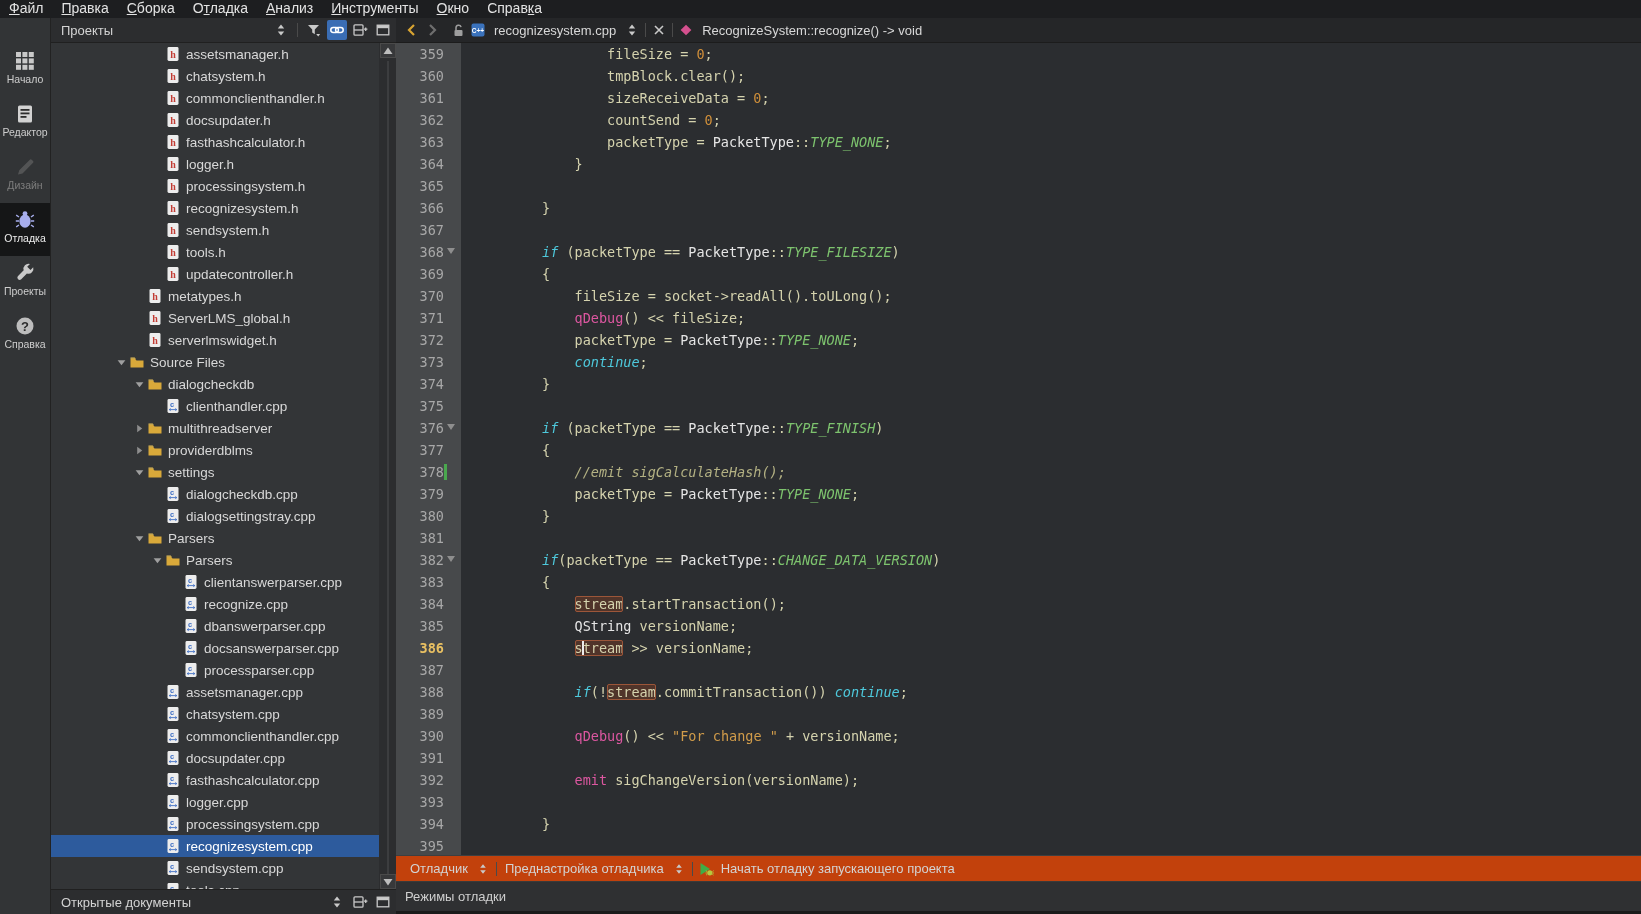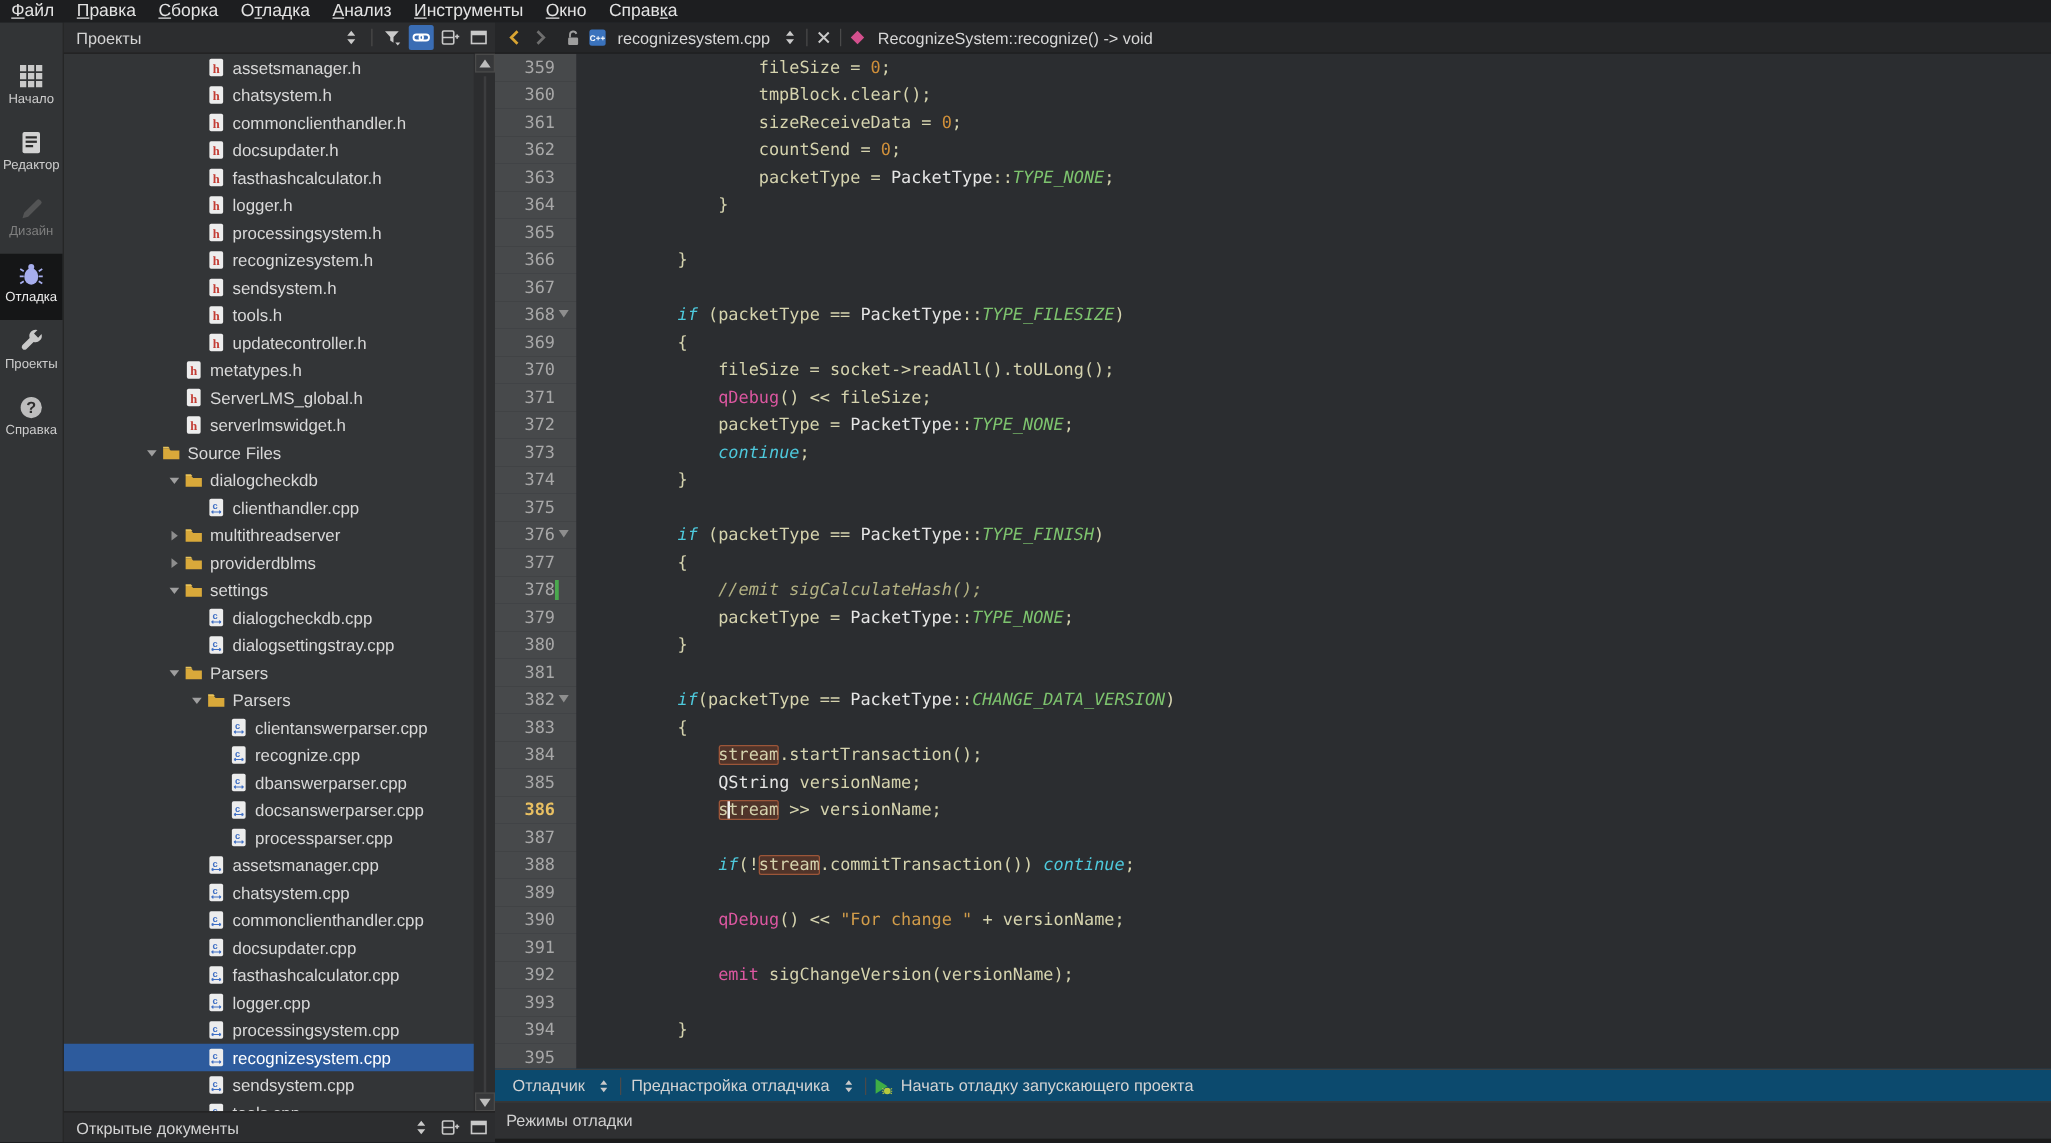--- a/index.html
+++ b/index.html
@@ -63,21 +63,21 @@
   .tok-kw{color:#4ec9dc;font-style:italic;}
   .tok-ty{color:#e5e5e5;}
   .tok-en{color:#7dc36e;font-style:italic;}
   .tok-nu{color:#cf8f3a;}
   .tok-st{color:#d19c4a;}
   .tok-co{color:#b3b183;font-style:italic;}
   .tok-ma{color:#dc57a0;}
   .tok-hl{background:#50342a;outline:1px solid #9c5639;outline-offset:-1px;border-radius:2px;}
   .caret{display:inline-block;width:2px;height:15px;background:#ededed;vertical-align:-3px;margin:0 -1px;}
   
-  #debug-toolbar{position:absolute;left:396px;top:855px;width:1245px;height:26px;background:#0c4a6e;
+  #debug-toolbar{position:absolute;left:396px;top:855px;width:1245px;height:26px;background:#c2410c;
                  border-top:1px solid #3d3f41;box-sizing:border-box;display:flex;align-items:center;
                  font-size:13px;color:#d3d3d3;}
   #debug-toolbar .dt-text{margin:0 5px;white-space:nowrap;}
   #status-row{position:absolute;left:396px;top:881px;width:1245px;height:30px;background:#2f3032;
               border-top:1px solid #3a3a3a;box-sizing:border-box;display:flex;align-items:center;
               font-size:13px;color:#cfcfcf;}
   #status-row .st-text{margin-left:9px;}
   #bottom-edge{position:absolute;left:396px;top:911px;width:1245px;height:3px;background:#1b1b1b;}
 </style>
 </head>

